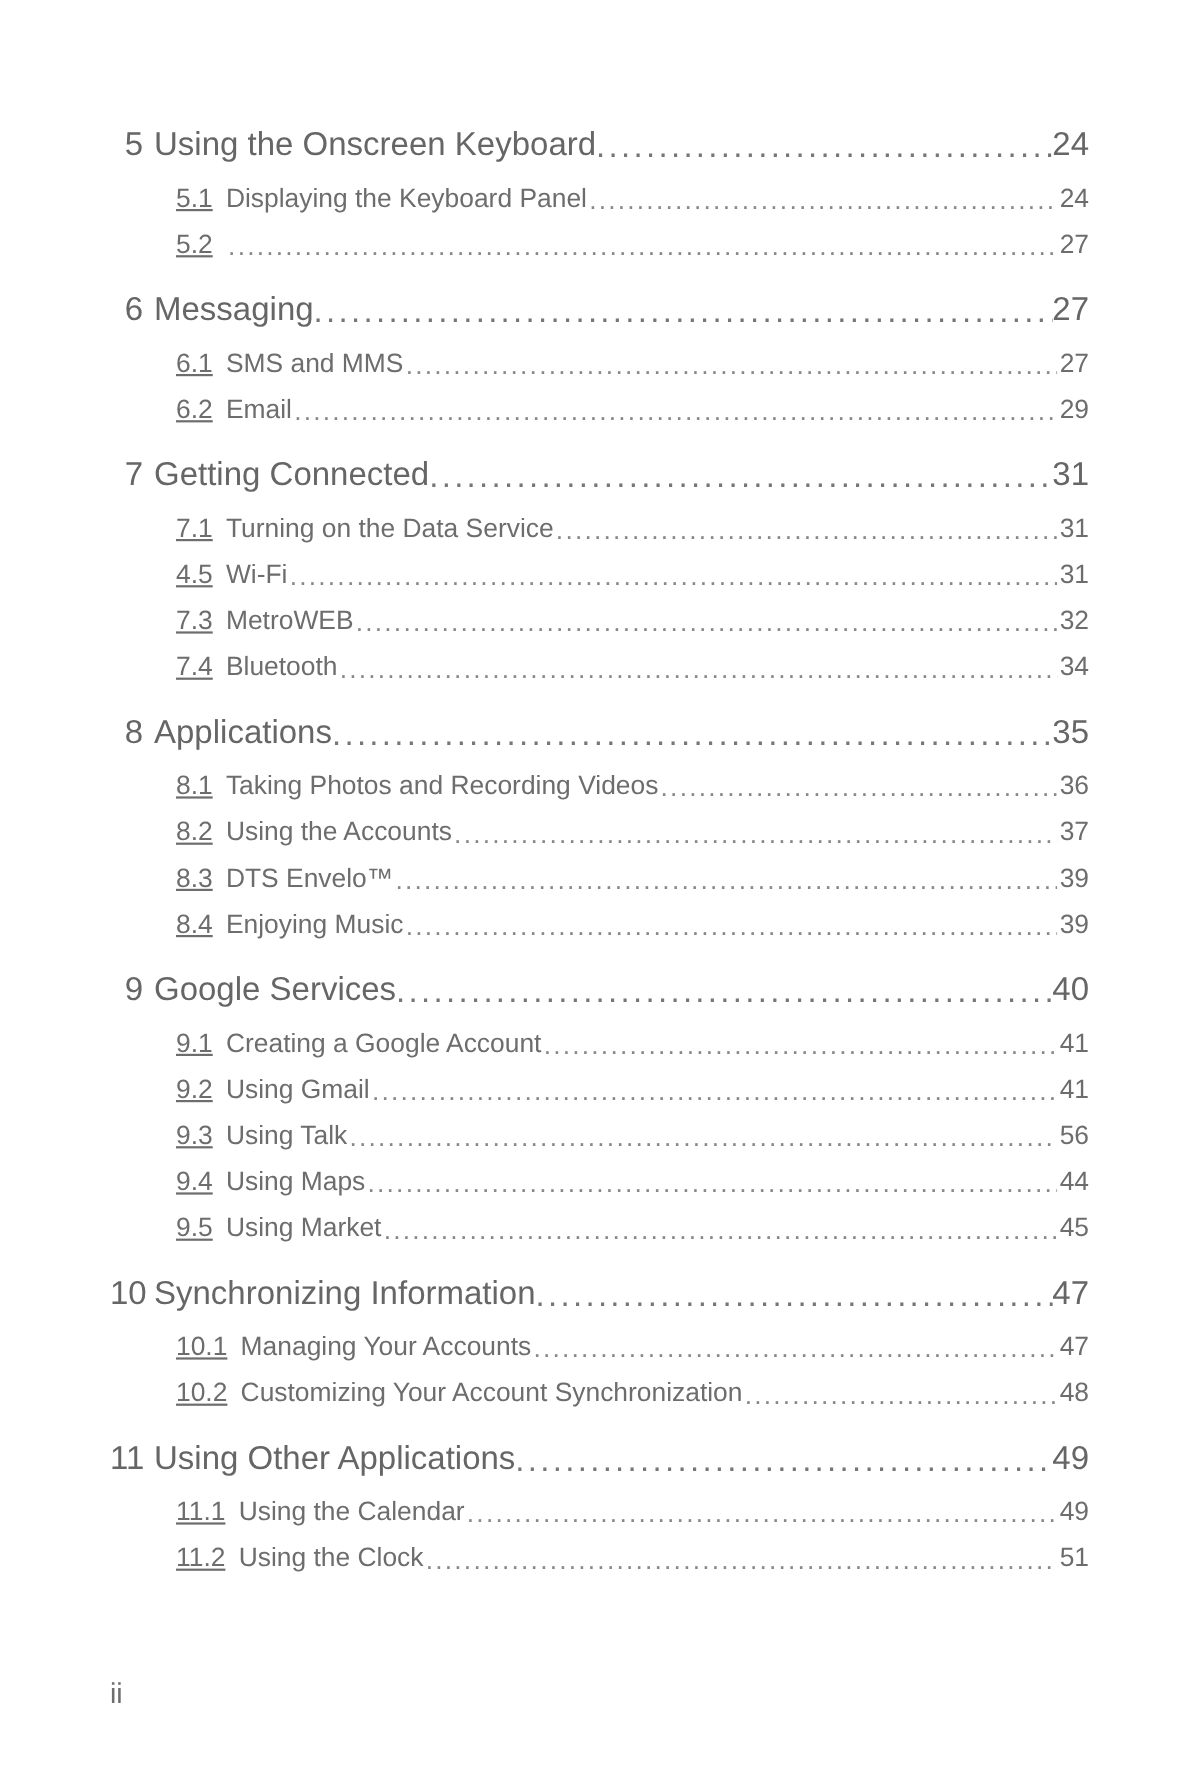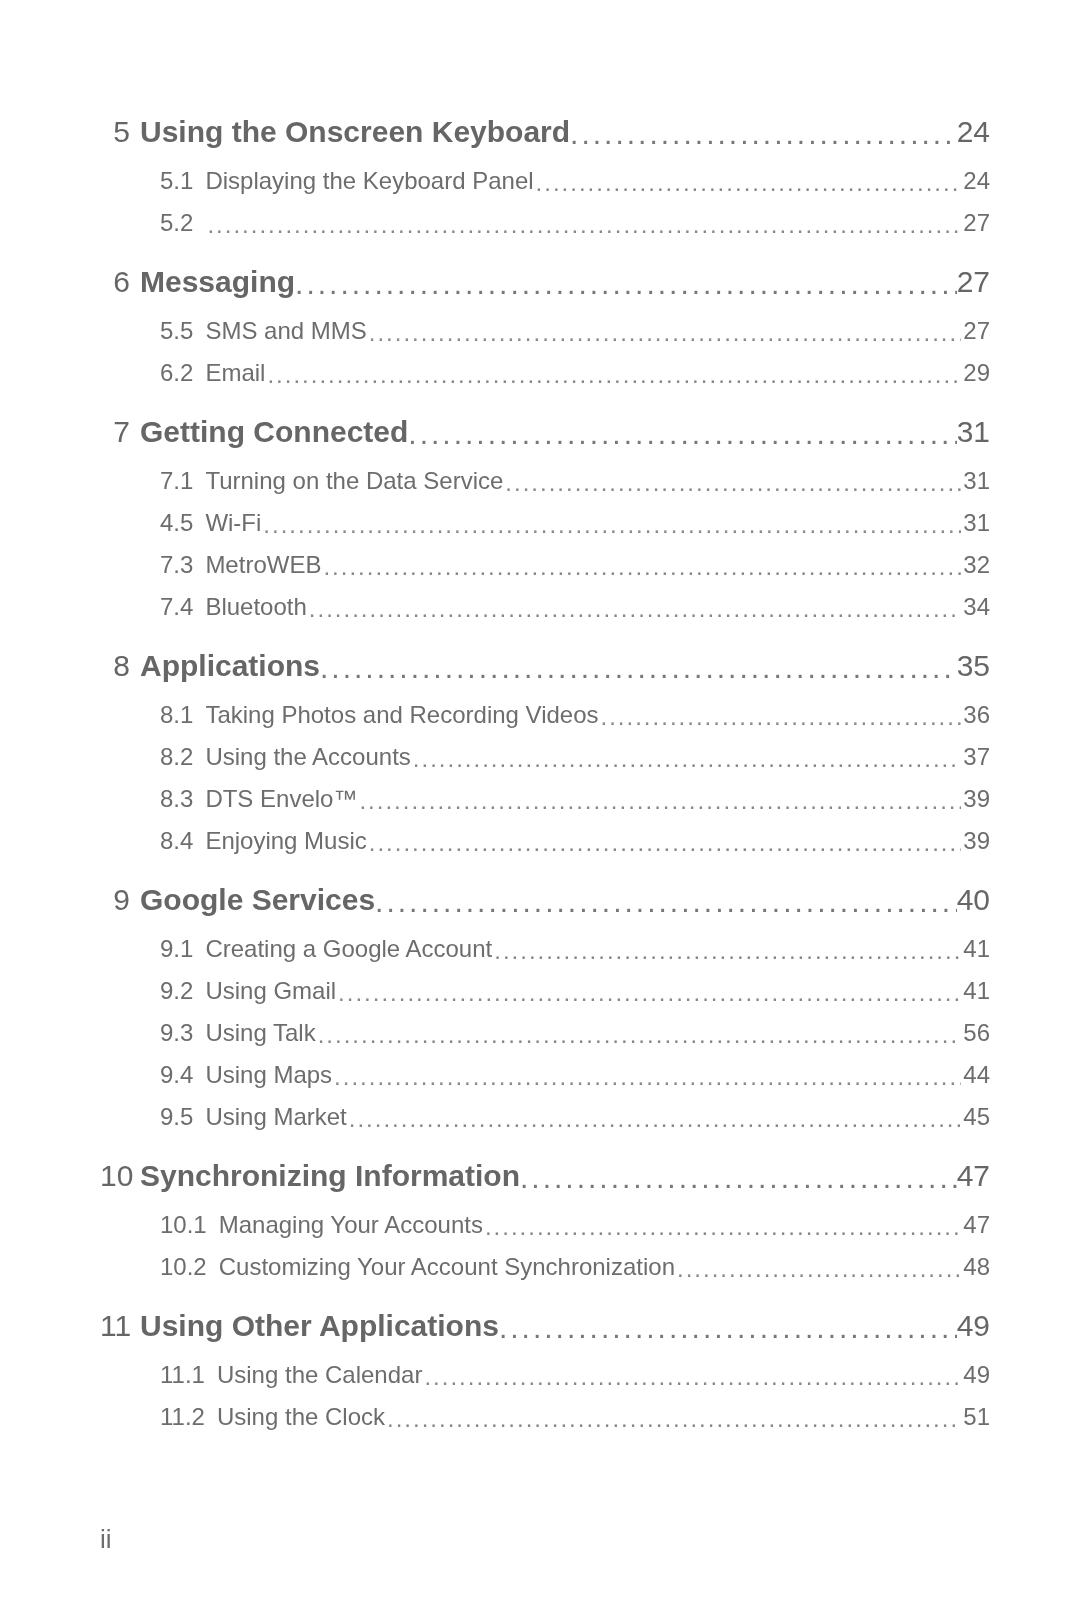--- a/index.html
+++ b/index.html
@@ -25,21 +25,20 @@
       margin-bottom: 18px;
     }
     .chapter-num {
       width: 40px;
       flex-shrink: 0;
       text-align: right;
       padding-right: 10px;
     }
     .chapter-title {
       white-space: nowrap;
-      font-weight: bold;
     }
     .chapter-leader-dots {
       flex: 1;
       overflow: hidden;
       white-space: nowrap;
       letter-spacing: 3px;
       color: #777;
       position: relative;
       top: 2px;
     }
@@ -50,20 +49,21 @@
       display: flex;
       align-items: baseline;
       font-size: 24px;
       color: #6d6d6d;
       margin-left: 60px;
       margin-bottom: 14px;
     }
     .section-num {
       white-space: nowrap;
       margin-right: 12px;
+      text-decoration: underline;
     }
     .section-title {
       white-space: nowrap;
     }
     .section-leader-dots {
       flex: 1;
       overflow: hidden;
       white-space: nowrap;
       letter-spacing: 2px;
       color: #888;
@@ -107,21 +107,21 @@
         </div>
       </div>
       <div class="chapter">
         <div class="chapter-row">
           <span class="chapter-num">6</span>
           <span class="chapter-title">Messaging</span>
           <span class="chapter-leader-dots">..................................................................................................................................</span>
           <span class="chapter-page">27</span>
         </div>
         <div class="section-row">
-          <span class="section-num">5.5</span>
+          <span class="section-num">6.1</span>
           <span class="section-title">SMS and MMS</span>
           <span class="section-leader-dots">...........................................................................................................................................................................</span>
           <span class="section-page">27</span>
         </div>
         <div class="section-row">
           <span class="section-num">6.2</span>
           <span class="section-title">Email</span>
           <span class="section-leader-dots">...........................................................................................................................................................................</span>
           <span class="section-page">29</span>
         </div>

